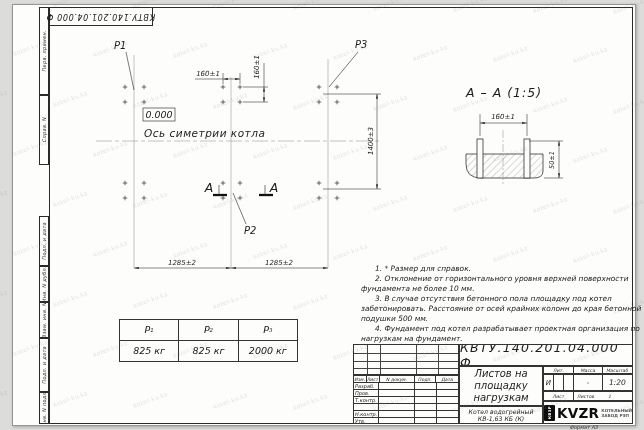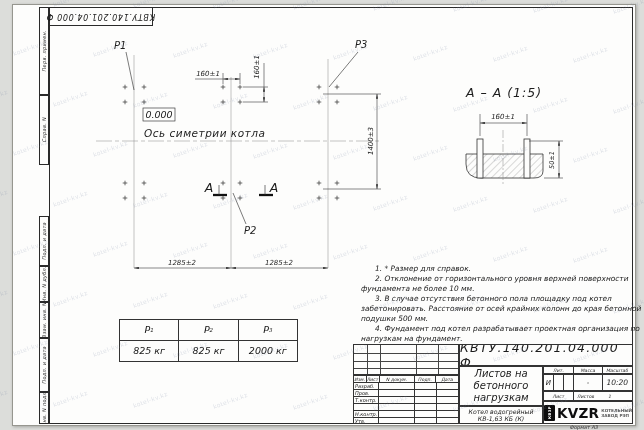--- a/index.html
+++ b/index.html
@@ -291,39 +291,39 @@
       </div>
       <div class="sign-row" style="top:74px;height:6px;">
         <div class="sr-c" style="width:26px;border-left:1px solid #333;">Утв.</div>
         <div class="sr-c" style="width:36px;"></div>
           <div class="sr-c" style="width:22px;"></div>
           <div class="sr-c" style="width:22px;"></div>
       </div>
 
       <div id="tb-title" class="tb">
         <div>Листов на</div>
-        <div>бетонного</div>
+        <div>площадку</div>
         <div>нагрузкам</div>
       </div>
       <div id="tb-product" class="tb">
         <div>Котел водогрейный</div>
         <div>КВ-1,63 КБ (К)</div>
       </div>
 
       <div id="tb-lit-hdr" class="tb">
         <div class="lit-c" style="width:31px;">Лит.</div>
         <div class="lit-c" style="width:29px;">Масса</div>
         <div class="lit-c" style="width:30px;border-right:none;">Масштаб</div>
       </div>
       <div id="tb-lit-val" class="tb">
         <div class="lit-c" style="width:10px;font-size:7px;">И</div>
         <div class="lit-c" style="width:10px;"></div>
         <div class="lit-c" style="width:11px;"></div>
         <div class="lit-c" style="width:29px;font-size:7px;">-</div>
-        <div class="lit-c" style="width:30px;border-right:none;font-size:7.5px;">10:20</div>
+        <div class="lit-c" style="width:30px;border-right:none;font-size:7.5px;">1:20</div>
       </div>
       <div id="tb-sheetrow" class="tb">
         <div class="lit-c" style="width:31px;">Лист</div>
         <div class="lit-c" style="width:59px;border-right:none;justify-content:flex-start;padding-left:3px;gap:14px;">
           <span>Листов</span>
           <span>1</span>
         </div>
       </div>
       <div id="tb-logo" class="tb">
         <div id="kvzr-emblem">

